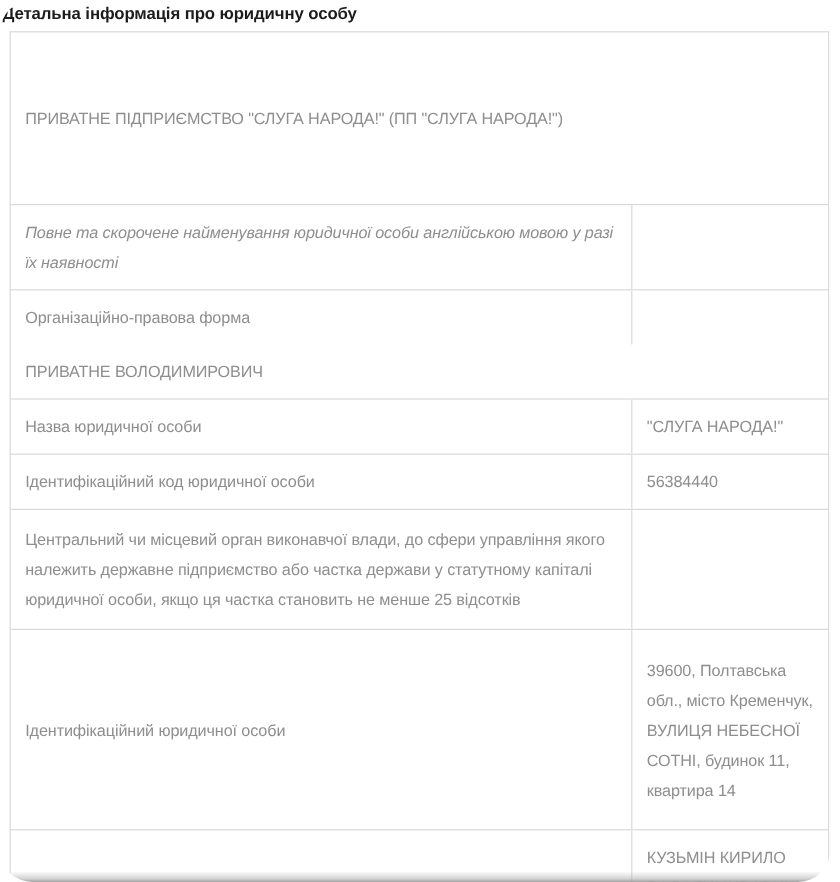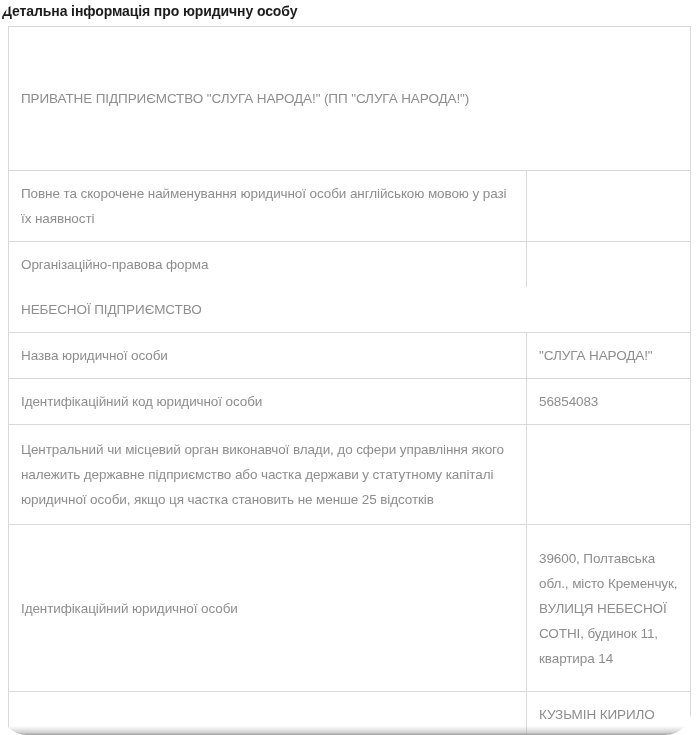--- a/index.html
+++ b/index.html
@@ -50,21 +50,21 @@
     color: #8e8e8e;
     word-wrap: break-word;
   }
   .cell-label {
     width: 518px;
     min-width: 518px;
     border-right: 1px solid #d9d9d9;
   }
   .cell-value { flex: 1; min-width: 0; }
   .r1 { min-height: 143px; }
-  .r2 { min-height: 71px; }
+  .r2 { min-height: 71px; font-style: italic; }
   .r3 { min-height: 71px; flex-direction: column; }
   .r4 { min-height: 44px; }
   .r5 { min-height: 44px; text-align: center; }
   .r6 { min-height: 100px; gap: 24px; }
   .r7 { min-height: 167px; }
   .r8 { min-height: 200px; }
   .r8 .cell { align-items: flex-start; }
   .bottom-fade {
     position: absolute;
     left: 0;
@@ -88,31 +88,31 @@
       <div class="cell cell-value">ПРИВАТНЕ ПІДПРИЄМСТВО "СЛУГА НАРОДА!" (ПП "СЛУГА НАРОДА!")</div>
     </div>
 
     <div class="row r2">
       <div class="cell cell-label">Повне та скорочене найменування юридичної особи англійською мовою у разі їх наявності</div>
       <div class="cell cell-value"></div>
     </div>
 
     <div class="row r3">
       <div class="cell cell-label">Організаційно-правова форма</div>
-      <div class="cell cell-value">НЕБЕСНОЇ ПІДПРИЄМСТВО</div>
+      <div class="cell cell-value">ПРИВАТНЕ ВОЛОДИМИРОВИЧ</div>
     </div>
 
     <div class="row r4">
       <div class="cell cell-label">Назва юридичної особи</div>
       <div class="cell cell-value">"СЛУГА НАРОДА!"</div>
     </div>
 
     <div class="row r5">
       <div class="cell cell-label">Ідентифікаційний код юридичної особи</div>
-      <div class="cell cell-value">56854083</div>
+      <div class="cell cell-value">56384440</div>
     </div>
 
     <div class="row r6">
       <div class="cell cell-label">Центральний чи місцевий орган виконавчої влади, до сфери управління якого належить державне підприємство або частка держави у статутному капіталі юридичної особи, якщо ця частка становить не менше 25 відсотків</div>
       <div class="cell cell-value"></div>
     </div>
 
     <div class="row r7">
       <div class="cell cell-label">Ідентифікаційний юридичної особи</div>
       <div class="cell cell-value">39600, Полтавська обл., місто Кременчук, ВУЛИЦЯ НЕБЕСНОЇ СОТНІ, будинок 11, квартира 14</div>

